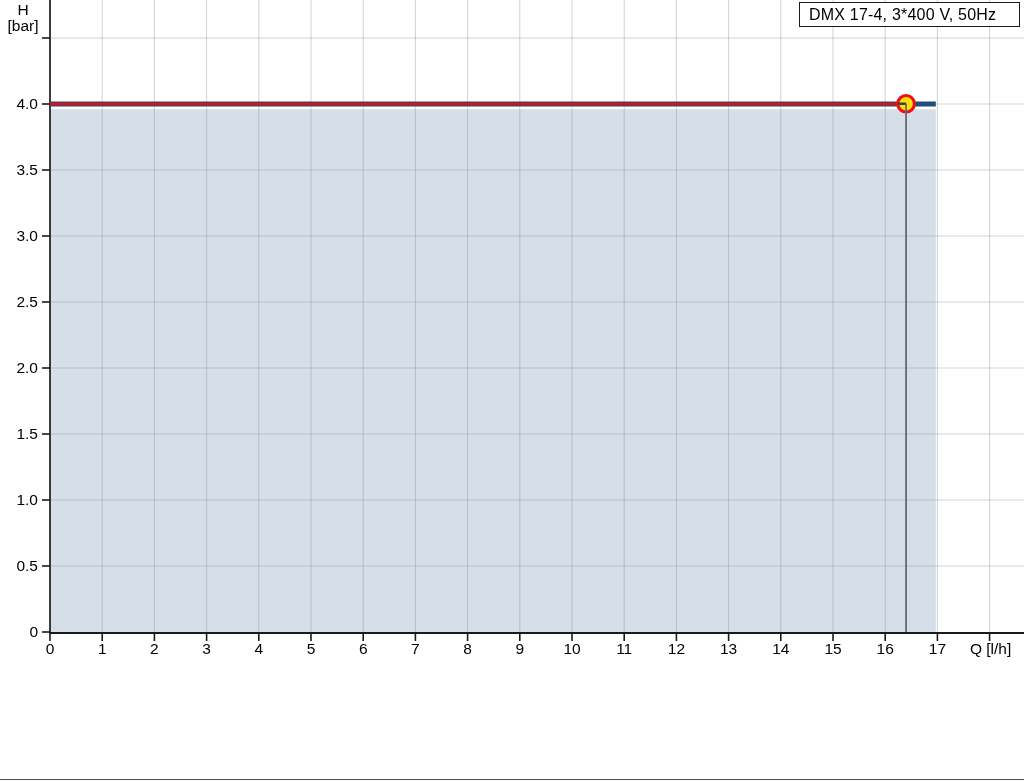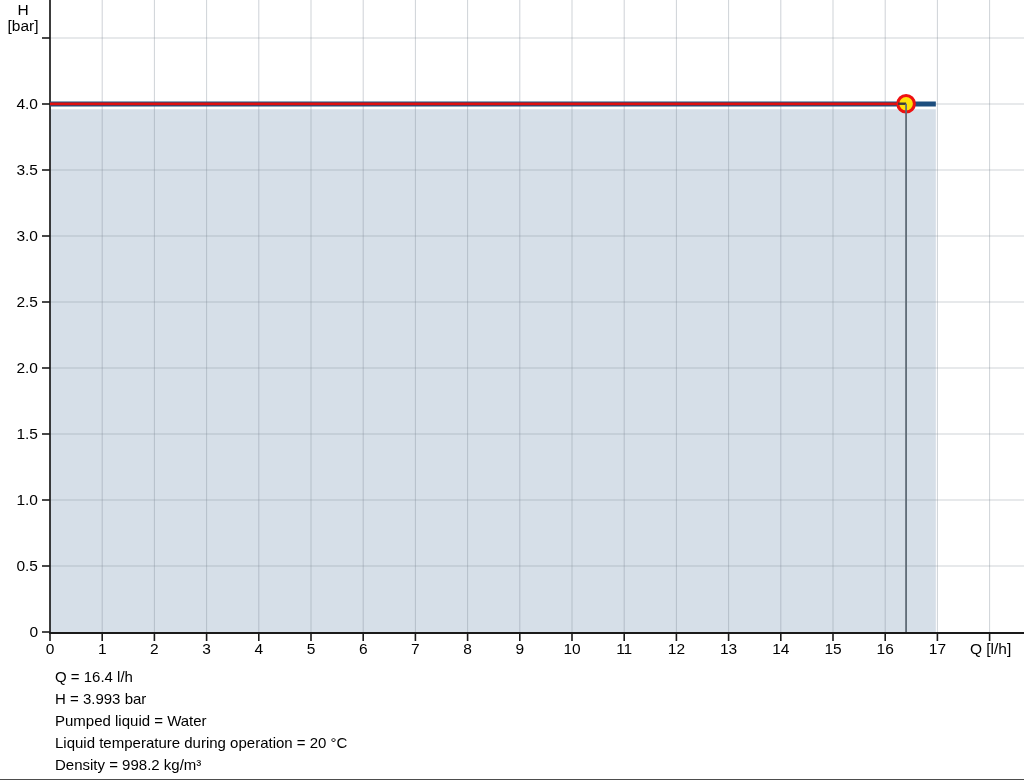--- a/index.html
+++ b/index.html
@@ -133,23 +133,19 @@
         <text x="38" y="307" text-anchor="end" font-size="15.5">2.5</text>
         <text x="38" y="241" text-anchor="end" font-size="15.5">3.0</text>
         <text x="38" y="175" text-anchor="end" font-size="15.5">3.5</text>
         <text x="38" y="109" text-anchor="end" font-size="15.5">4.0</text>
         <text x="990.6" y="654" text-anchor="middle" font-size="15.5">Q [l/h]</text>
         <text x="23" y="15" text-anchor="middle" font-size="15.5">H</text>
         <text x="23" y="31" text-anchor="middle" font-size="15.5">[bar]</text>
       </g>
   </svg>
 
+  <div class="legend-box">
+    <span>DMX 17-4, 3*400 V, 50Hz</span>
+  </div>
 
-  <div class="info-block">
-    <div>Q = 16.4 l/h</div>
-    <div>H = 3.993 bar</div>
-    <div>Pumped liquid = Water</div>
-    <div>Liquid temperature during operation = 20 °C</div>
-    <div>Density = 998.2 kg/m³</div>
-  </div>
 
   <div class="bottom-rule"></div>
 </div>
 
 </body></html>

